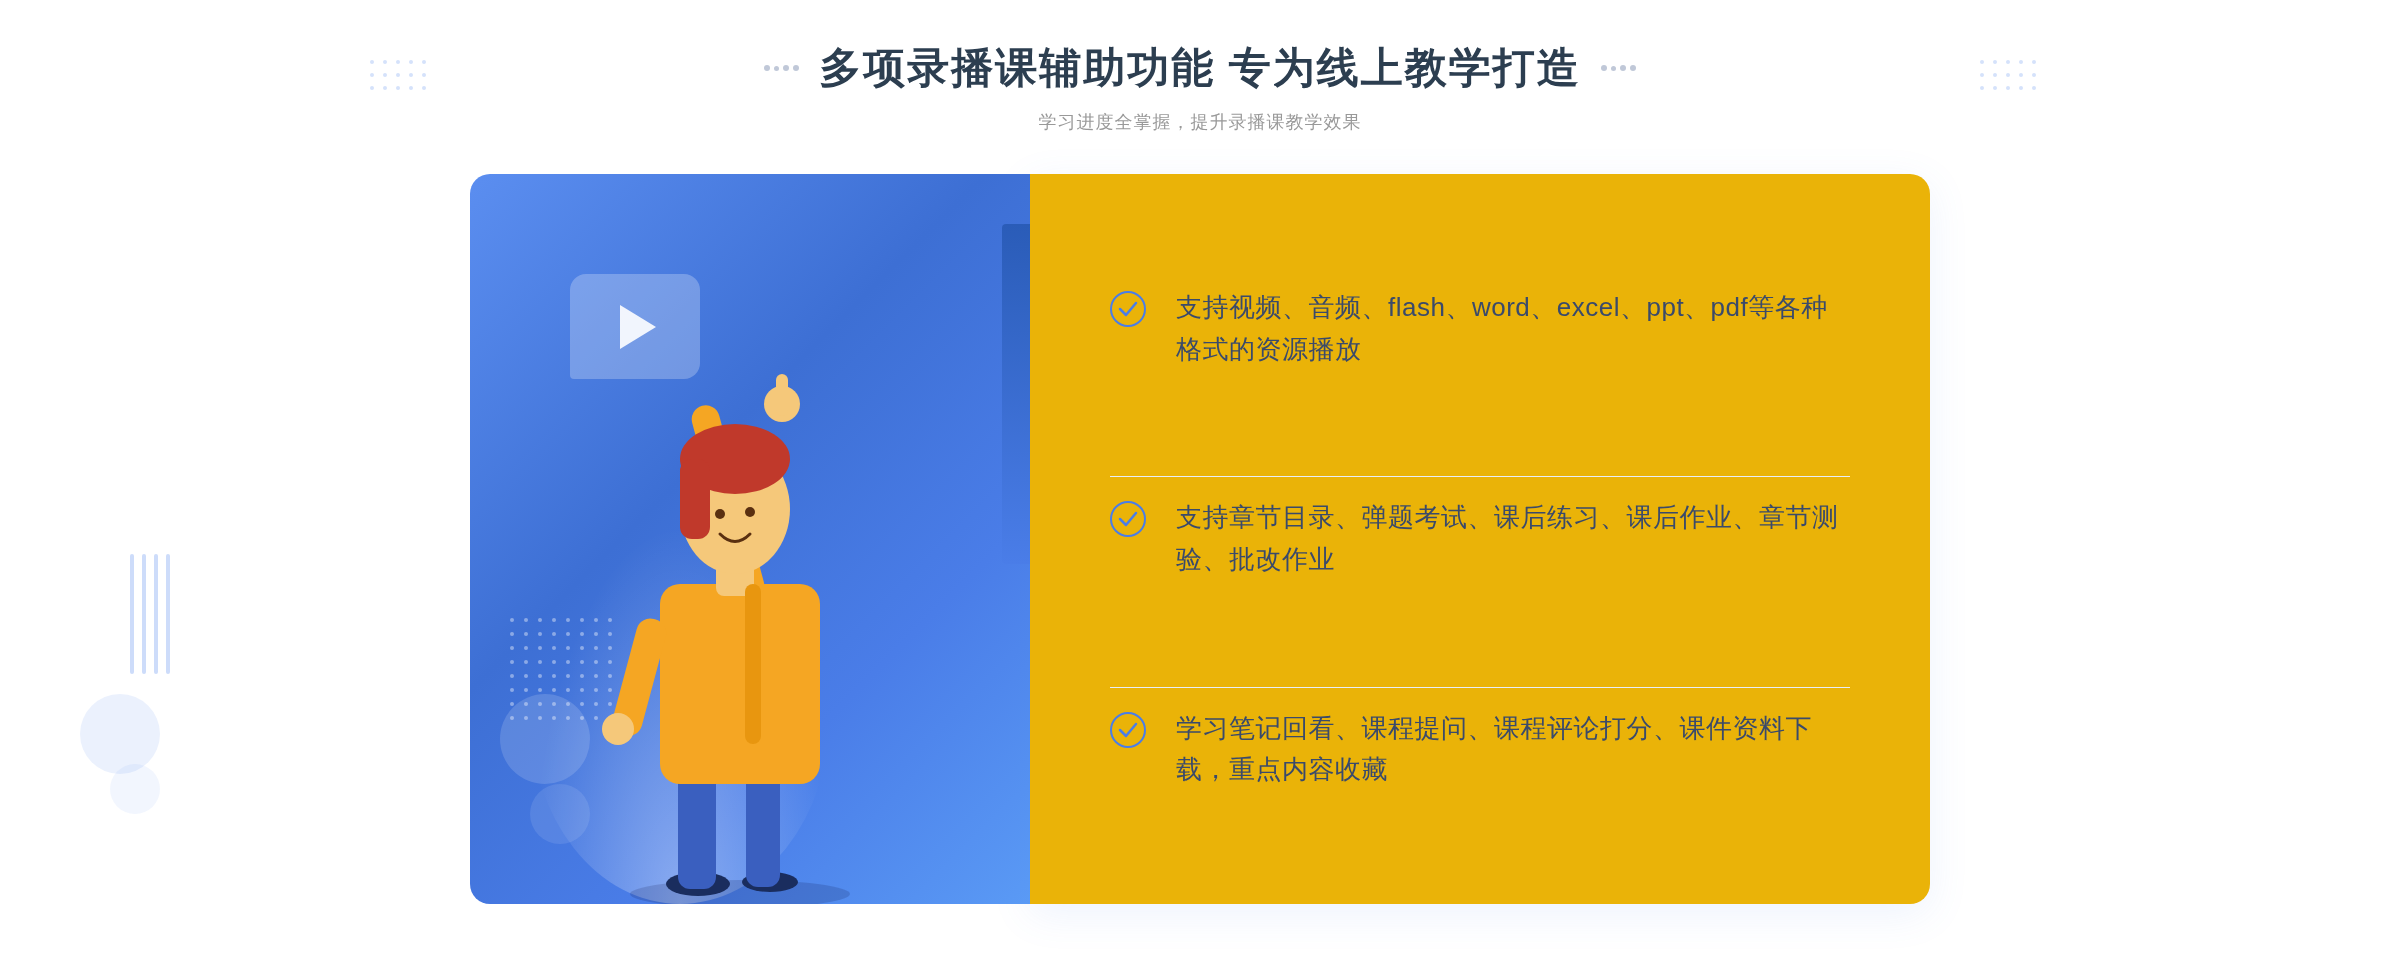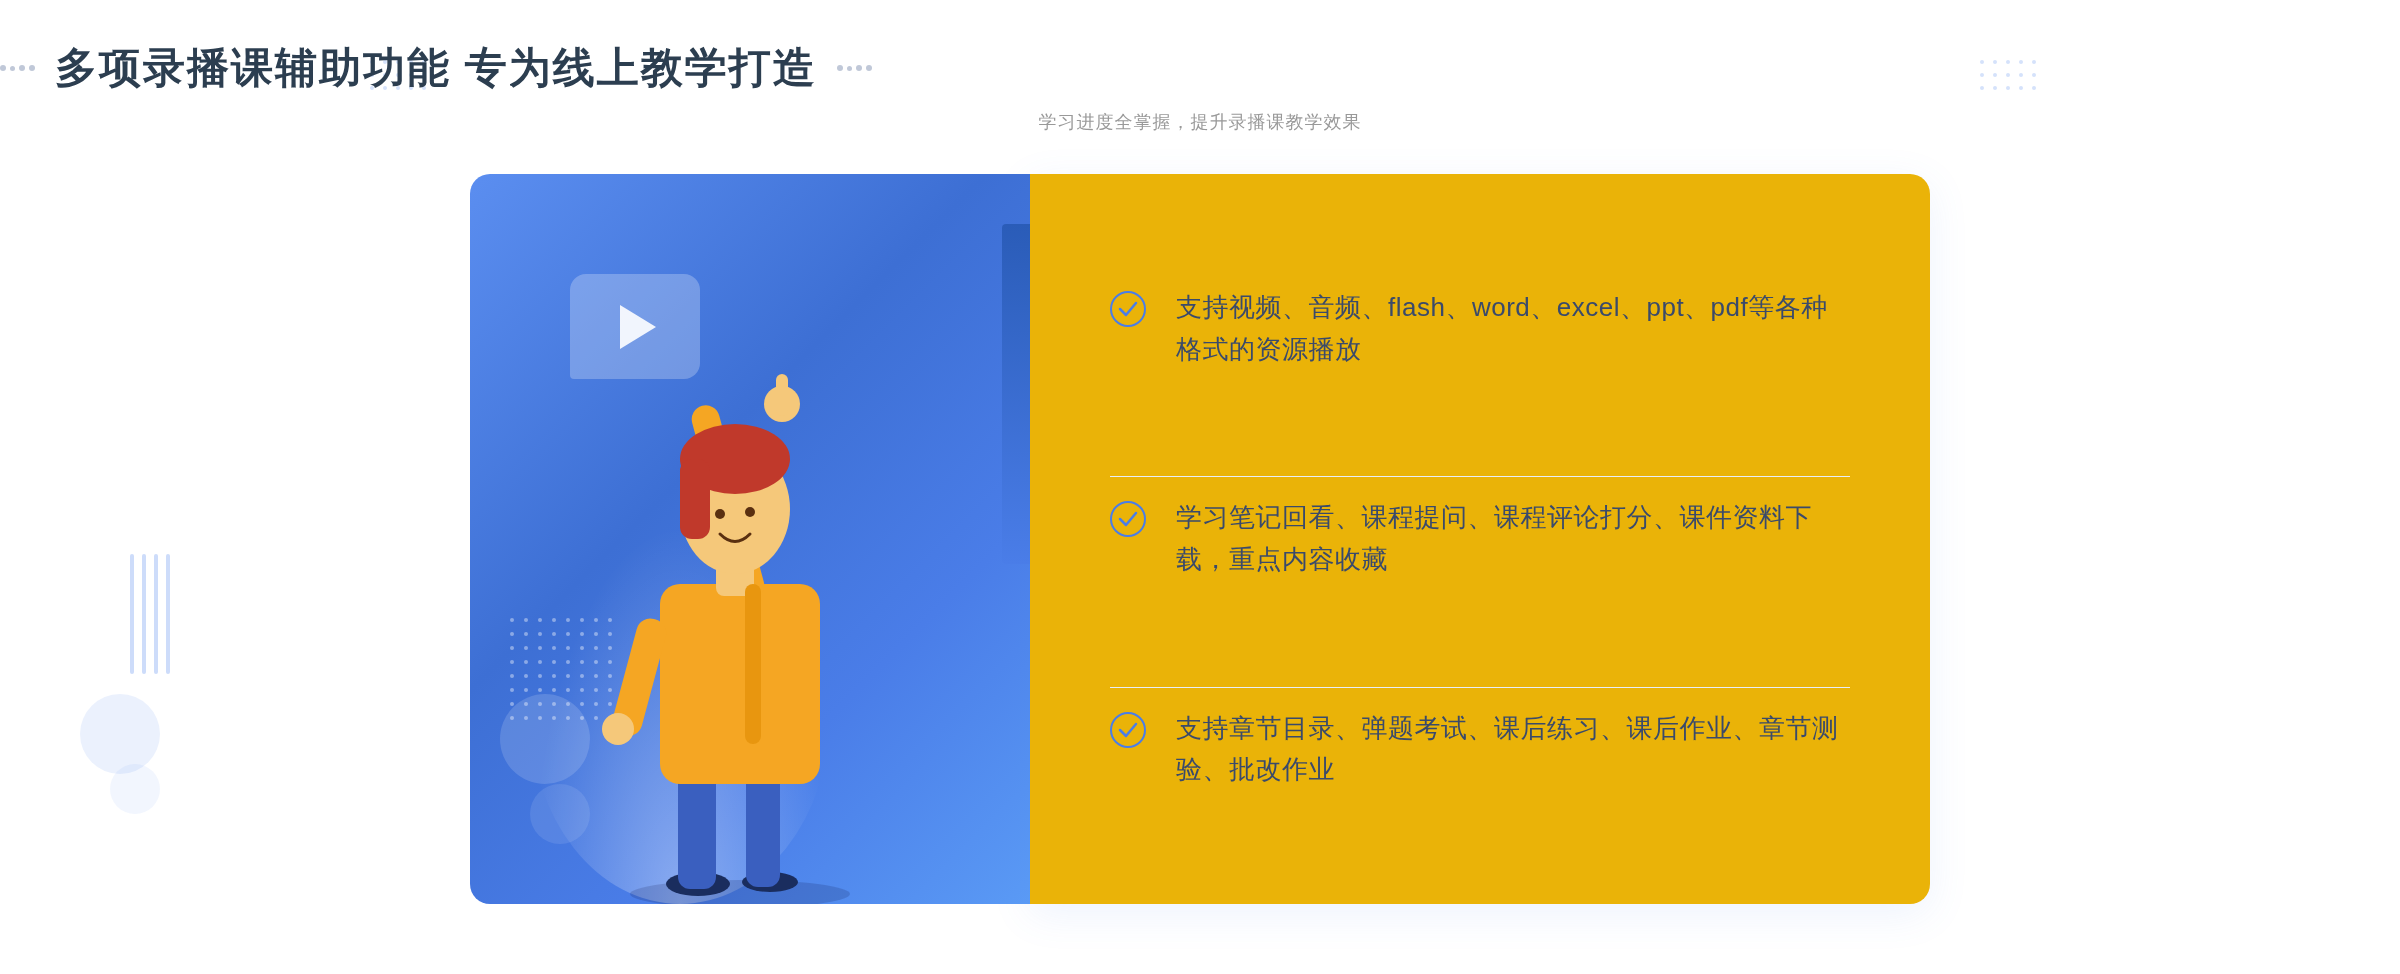--- a/index.html
+++ b/index.html
@@ -31,20 +31,21 @@
     .header-section {
       text-align: center;
       margin-bottom: 30px;
       position: relative;
       width: 100%;
     }
 
     .header-title-row {
       display: flex;
       align-items: center;
+      justify-content: center;
       gap: 20px;
       margin-bottom: 14px;
     }
 
     .title-decoration {
       display: flex;
       align-items: center;
       gap: 4px;
     }
 
@@ -543,29 +544,29 @@
         <span class="feature-text">支持视频、音频、flash、word、excel、ppt、pdf等各种格式的资源播放</span>
       </div>
 
       <div class="feature-item">
         <div class="check-icon">
           <svg viewBox="0 0 36 36" xmlns="http://www.w3.org/2000/svg">
             <circle cx="18" cy="18" r="17" stroke="#4a7de8" stroke-width="2" fill="none"></circle>
             <polyline points="10,18 16,24 26,12" stroke="#4a7de8" stroke-width="2.5" fill="none" stroke-linecap="round" stroke-linejoin="round"></polyline>
           </svg>
         </div>
-        <span class="feature-text">学习笔记回看、课程提问、课程评论打分、课件资料下载，重点内容收藏</span>
+        <span class="feature-text">支持章节目录、弹题考试、课后练习、课后作业、章节测验、批改作业</span>
       </div>
 
       <div class="feature-item">
         <div class="check-icon">
           <svg viewBox="0 0 36 36" xmlns="http://www.w3.org/2000/svg">
             <circle cx="18" cy="18" r="17" stroke="#4a7de8" stroke-width="2" fill="none"></circle>
             <polyline points="10,18 16,24 26,12" stroke="#4a7de8" stroke-width="2.5" fill="none" stroke-linecap="round" stroke-linejoin="round"></polyline>
           </svg>
         </div>
-        <span class="feature-text">支持章节目录、弹题考试、课后练习、课后作业、章节测验、批改作业</span>
+        <span class="feature-text">学习笔记回看、课程提问、课程评论打分、课件资料下载，重点内容收藏</span>
       </div>
 
 
     </div>
   </div>
 </div>
 
 </body></html>

